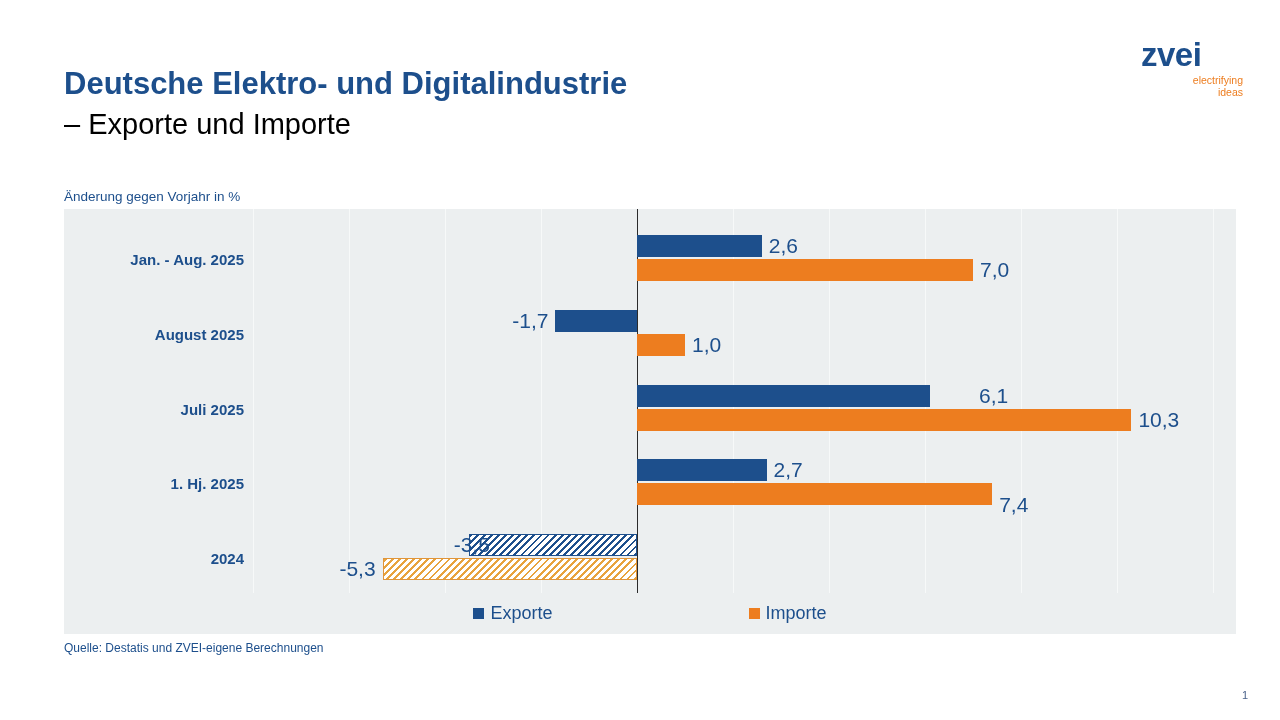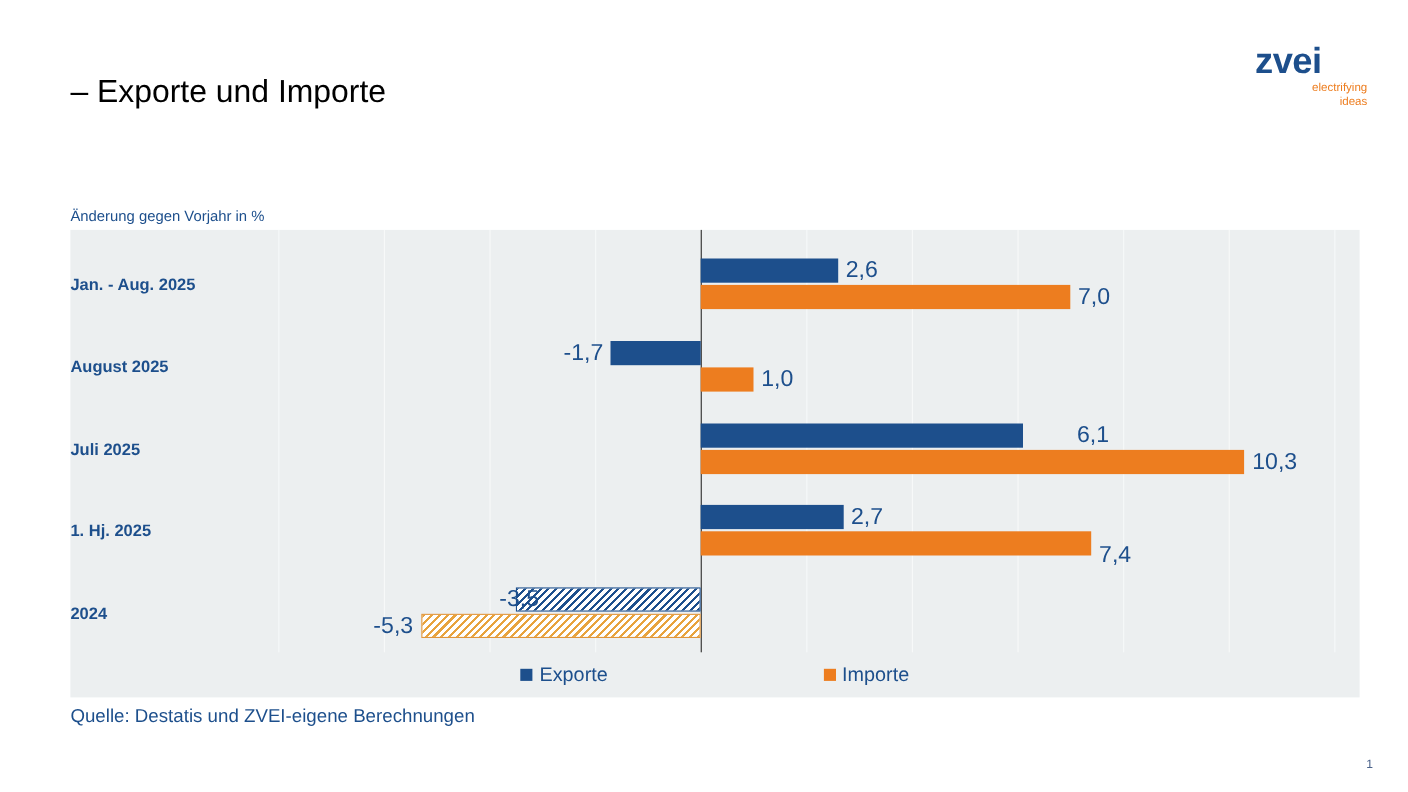--- a/index.html
+++ b/index.html
@@ -55,21 +55,21 @@
   }
   .zero-axis {
     position: absolute; top: 0; bottom: 41px;
     width: 1px; background: #2b2b2b;
   }
 
   
   .cat-label {
     position: absolute;
     font-size: 15px; font-weight: bold; color: #1d4f8c;
-    text-align: left; width: 180px; left: 0;
+    text-align: right; width: 180px; left: 0;
     transform: translateY(-50%);
   }
 
   
   .bar {
     position: absolute; height: 22px;
   }
   .bar.exp { background: #1d4f8c; }
   .bar.imp { background: #ed7d1f; }
   .bar.exp.hatch {
@@ -100,41 +100,42 @@
   .legend-item { display: flex; align-items: center; }
   .legend-item + .legend-item { margin-left: 196px; }
   .legend-swatch { width: 11px; height: 11px; margin-right: 6px; }
   .legend-swatch.exp { background: #1d4f8c; }
   .legend-swatch.imp { background: #ed7d1f; }
   .legend-text { font-size: 18px; color: #1d4f8c; }
 
   
   .source {
     position: absolute; left: 64px; top: 641px;
-    font-size: 17px; color: #1d4f8c;
+    font-size: 12px; color: #1d4f8c;
   }
   .page-num {
     position: absolute; left: 1242px; top: 689px;
     font-size: 11px; color: #4a628a;
   }
 </style>
 </head>
 <body>
 
 <div class="slide">
 
   <div class="logo">
     <div class="logo-word">zvei</div>
     <div class="logo-tag">
       <div>electrifying</div>
       <div>ideas</div>
     </div>
   </div>
 
   <div class="title-block">
+    <div class="title-line1">Deutsche Elektro- und Digitalindustrie</div>
     <div class="title-line2">– Exporte und Importe</div>
   </div>
 
   <div class="subtitle">Änderung gegen Vorjahr in %</div>
 
   <div class="chart-panel">
     <div class="plot" id="plot">
         <div class="gridline" style="left: 189px;"></div>
         <div class="gridline" style="left: 285px;"></div>
         <div class="gridline" style="left: 381px;"></div>

